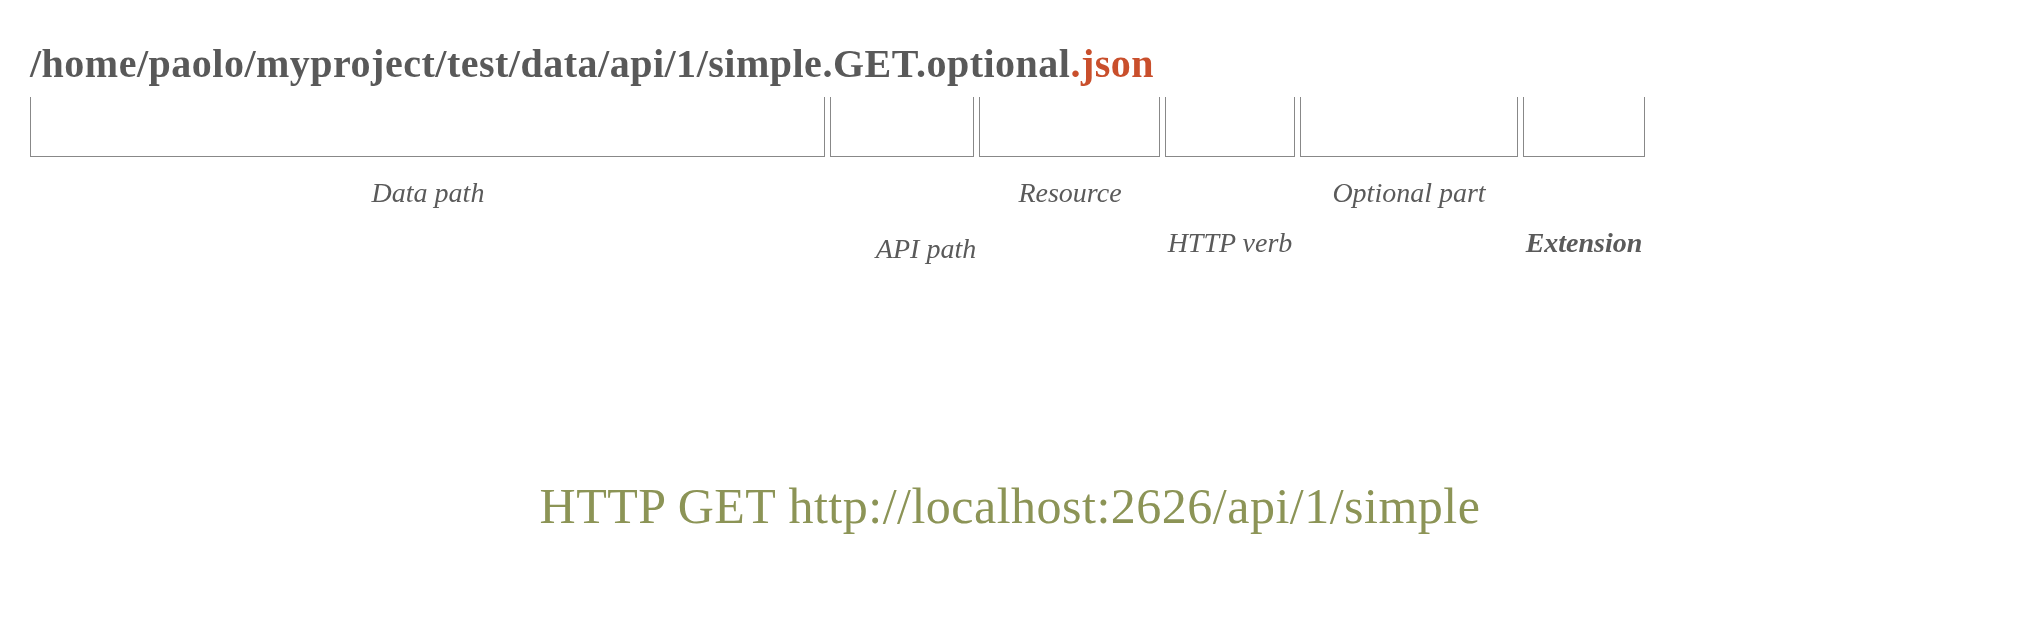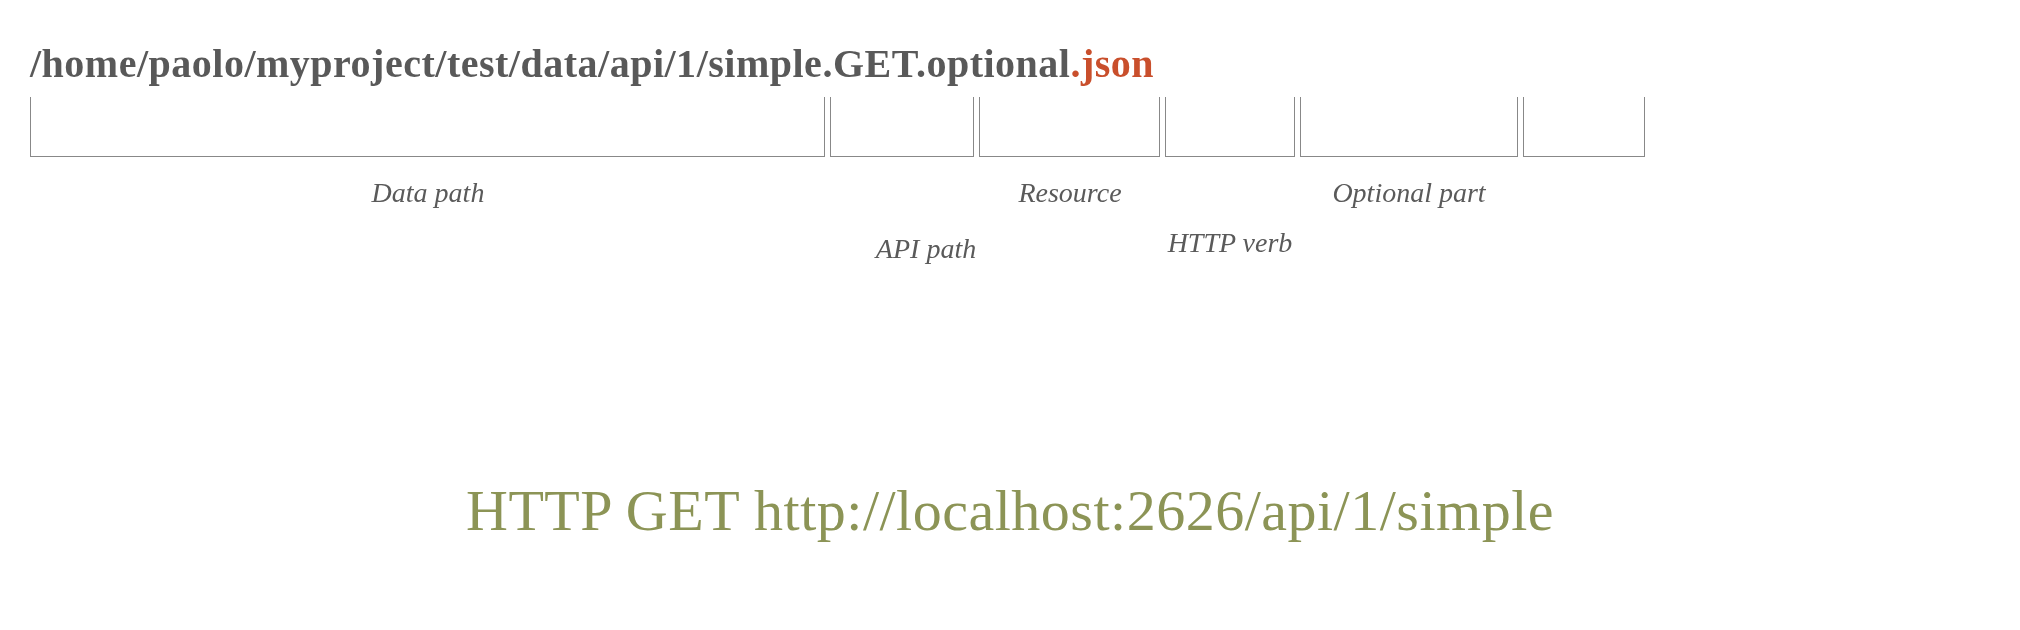--- a/index.html
+++ b/index.html
@@ -62,21 +62,21 @@
       white-space: nowrap;
       transform: translateX(-50%);
     }
 
     .bracket-label.bold {
       font-weight: bold;
     }
 
     .request-line {
       text-align: center;
-      font-size: 58px;
+      font-size: 50px;
       color: #8c9456;
       margin-top: 29px;
       letter-spacing: 0.5px;
     }
 
     
     .br-data-path { left: 0px;   width: 795px; }
     .br-api-path  { left: 800px; width: 144px; }
     .br-resource  { left: 949px; width: 181px; }
     .br-verb      { left: 1135px; width: 130px; }
@@ -108,17 +108,18 @@
     <div class="bracket br-optional"></div>
     <div class="bracket br-ext"></div>
   </div>
 
   <div class="labels-row">
     <div class="bracket-label lbl-data-path">Data path</div>
     <div class="bracket-label lbl-api-path">API path</div>
     <div class="bracket-label lbl-resource">Resource</div>
     <div class="bracket-label lbl-verb">HTTP verb</div>
     <div class="bracket-label lbl-optional">Optional part</div>
+    <div class="bracket-label lbl-ext bold">Extension</div>
   </div>
 
 </div>
 
 <div class="request-line">HTTP GET http://localhost:2626/api/1/simple</div>
 
 </body></html>

